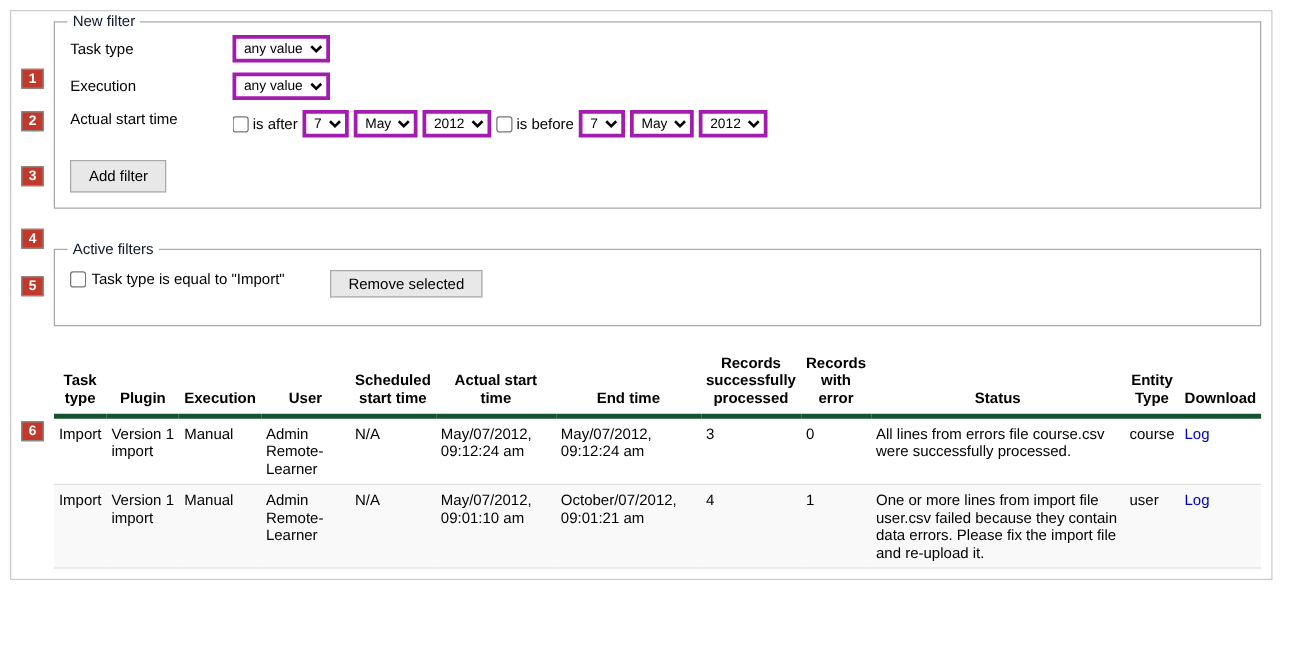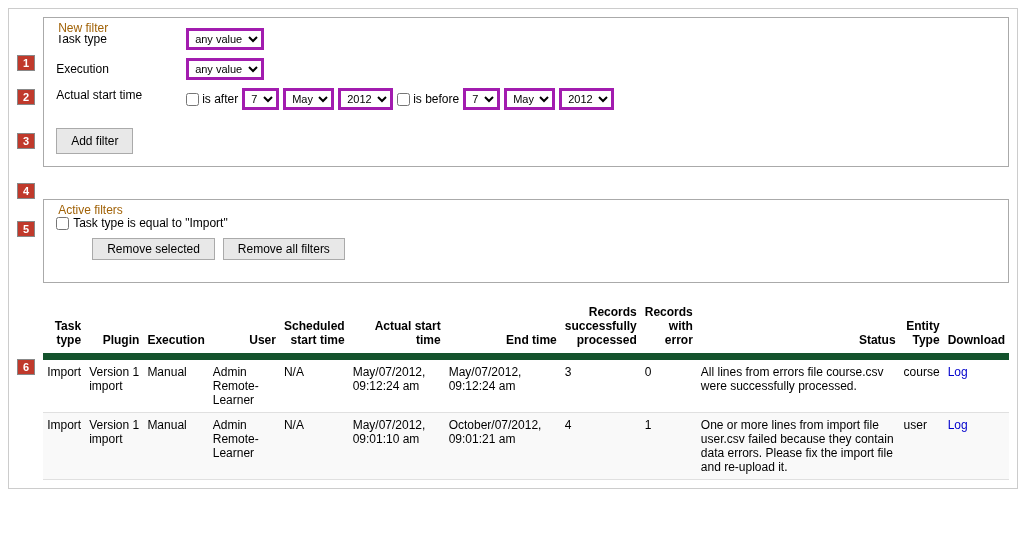--- a/index.html
+++ b/index.html
@@ -1,42 +1,42 @@
 <!DOCTYPE html>
 <html><head>
   <meta charset="utf-8">
   <style>
     * { box-sizing: border-box; margin: 0; padding: 0; }
     body { font-family: Arial, sans-serif; font-size: 12px; background: #fff; color: #000; padding: 8px; }
 
     .outer-container { border: 1px solid #ccc; padding: 8px; width: 1010px; }
 
     .section-box { border: 1px solid #aaa; padding: 10px 12px 12px; margin-bottom: 12px; position: relative; }
-    .section-legend { position: absolute; top: -8px; left: 10px; background: #fff; padding: 0 4px; font-size: 12px; color: #a16207; margin-top: 11px; }
+    .section-legend { position: absolute; top: -8px; left: 10px; background: #fff; padding: 0 4px; font-size: 12px; color: #0f172a; }
 
     .form-row { display: flex; align-items: center; margin-bottom: 8px; }
     .form-label { width: 130px; font-size: 12px; }
     .form-control { display: flex; align-items: center; gap: 4px; }
 
     select { font-size: 11px; padding: 1px 2px; border: 3px solid #a21caf; background: #fff; }
     input[type="checkbox"] { margin-right: 3px; }
 
     .date-row { display: flex; align-items: center; margin-bottom: 4px; }
     .date-label { font-size: 12px; margin-right: 4px; }
 
     .add-filter-btn { margin-top: 6px; padding: 5px 14px; font-size: 12px; background: #e8e8e8; border: 1px solid #aaa; cursor: pointer; }
     .filter-item { display: flex; align-items: center; margin-bottom: 8px; font-size: 12px; }
     .filter-item input[type="checkbox"] { margin-right: 4px; }
 
     .btn-row { display: flex; gap: 8px; padding-left: 36px; }
     .remove-btn { padding: 3px 14px; font-size: 12px; background: #e8e8e8; border: 1px solid #aaa; cursor: pointer; }
 
     .table-section { margin-top: 4px; }
     table { width: 100%; border-collapse: collapse; font-size: 12px; }
-    th { font-weight: bold; padding: 6px 4px; text-align: right; vertical-align: bottom; border-bottom: 7px solid #14532d; }
+    th { font-weight: bold; padding: 6px 4px; text-align: center; vertical-align: bottom; border-bottom: 4px solid #14532d; }
     td { padding: 5px 4px; vertical-align: top; border-bottom: 1px solid #e0e0e0; }
     tr:nth-child(even) td { background: #f9f9f9; }
 
     .link-style { color: #00c; text-decoration: none; }
     .filter-nums { display: flex; flex-direction: column; margin-right: 8px; padding-top: 36px; gap: 20px; }
     .num-badge { background: #c0392b; color: #fff; font-weight: bold; font-size: 11px; padding: 1px 5px; border: 1px solid #888; text-align: center; }
   </style>
 </head>
 <body>
 
@@ -94,28 +94,27 @@
     </div>
   </div>
 
   <div style="display:flex; align-items:flex-start;">
     <div style="display:flex; flex-direction:column; margin-right:8px; padding-top:22px;">
       <span class="num-badge">5</span>
     </div>
     <div class="section-box" style="flex:1; margin-bottom:12px;">
       <span class="section-legend">Active filters</span>
 
-      <div style="display:flex; flex-direction:column; padding: 6px 0 10px;">
+      <div style="display:flex; flex-direction:row; align-items:center; padding: 6px 0 10px;">
         <div class="filter-item">
           <input type="checkbox" style="">
           <span>Task type is equal to "Import"</span>
         </div>
         <div class="btn-row">
           <button class="remove-btn">Remove selected</button>
-          <button class="remove-btn">Remove all filters</button>
         </div>
       </div>
     </div>
   </div>
 
   <div class="table-section" style="display:flex; align-items:flex-start;">
     <div style="display:flex; flex-direction:column; margin-right:8px; padding-top:60px;">
       <span class="num-badge">6</span>
     </div>
     <div style="flex:1; overflow-x:auto;">

